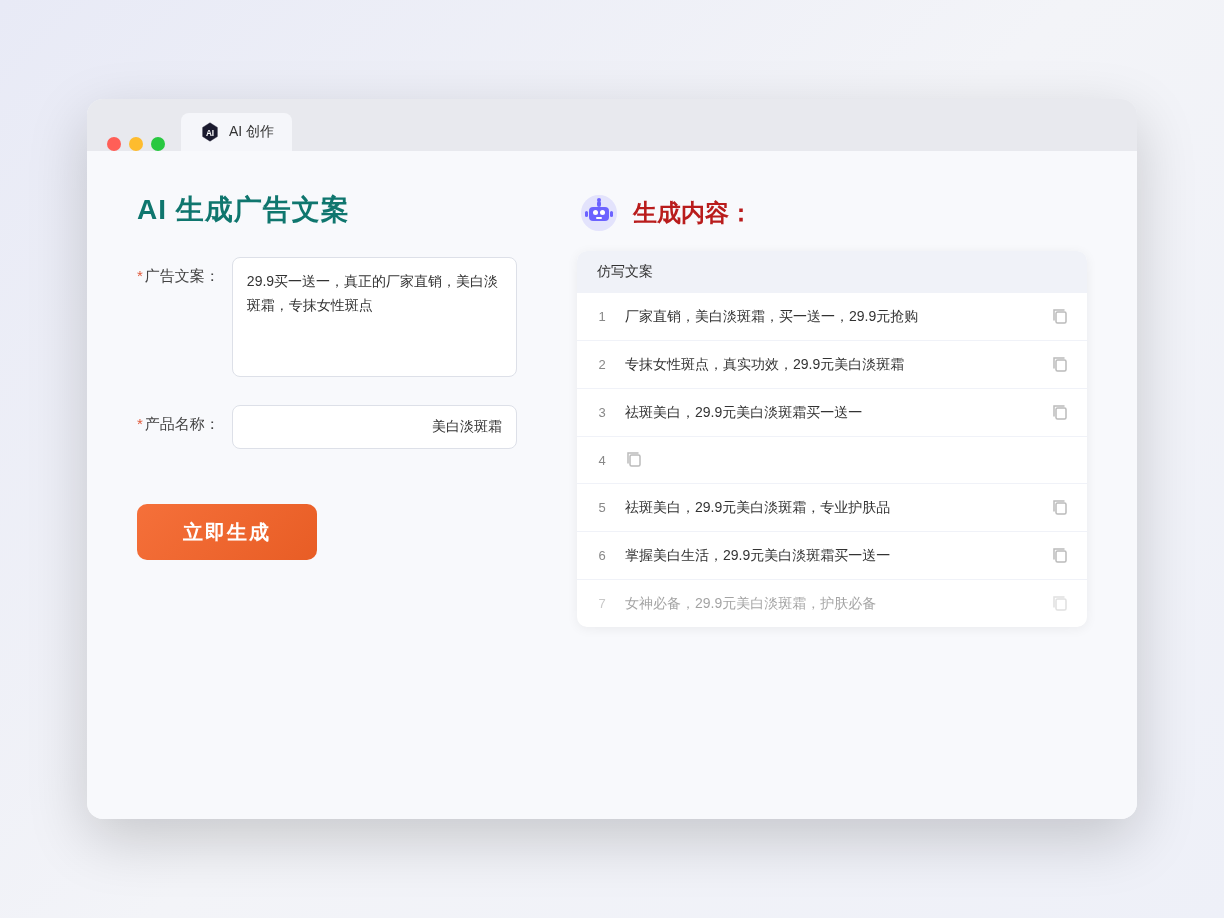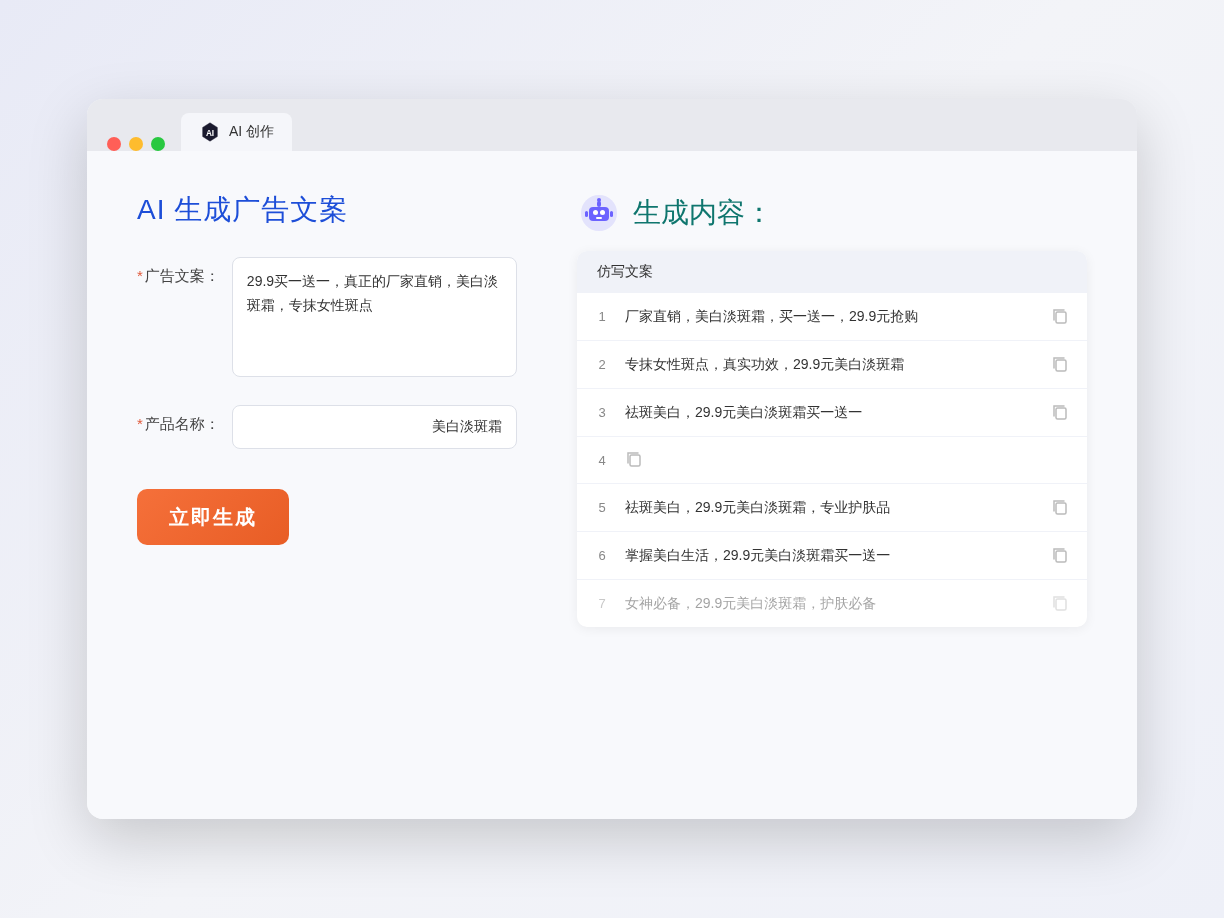--- a/index.html
+++ b/index.html
@@ -87,22 +87,22 @@
     .left-panel {
       width: 380px;
       flex-shrink: 0;
       display: flex;
       flex-direction: column;
       gap: 28px;
     }
 
     .page-title {
       font-size: 28px;
-      font-weight: 400;
-      color: #1d4ed8;
+      font-weight: 700;
+      color: #0f766e;
       letter-spacing: 1px;
     }
 
     .form-group {
       display: flex;
       align-items: flex-start;
       gap: 12px;
     }
 
     .form-label {
@@ -137,31 +137,31 @@
     }
 
     .form-textarea {
       padding: 12px 14px;
       resize: none;
       height: 120px;
       line-height: 1.7;
     }
 
     .generate-btn {
-      width: 152px;
+      width: 180px;
       height: 56px;
       background: linear-gradient(135deg, #f5703a, #e85d25);
       border: none;
       border-radius: 10px;
       color: #fff;
       font-size: 20px;
       font-weight: 600;
       cursor: pointer;
       letter-spacing: 2px;
-      margin-top: 12px;
+      margin-top: 27px;
     }
 
     
     .right-panel {
       flex: 1;
       display: flex;
       flex-direction: column;
       gap: 16px;
       min-width: 0;
     }
@@ -171,23 +171,23 @@
       align-items: center;
       gap: 12px;
     }
 
     .robot-icon {
       width: 44px;
       height: 44px;
     }
 
     .result-title {
-      font-size: 28px;
-      font-weight: 400;
-      color: #0f766e;
+      font-size: 24px;
+      font-weight: 700;
+      color: #b91c1c;
     }
 
     .result-table {
       background: #fff;
       border-radius: 10px;
       overflow: hidden;
       box-shadow: 0 2px 12px rgba(0,0,0,0.06);
     }
 
     .table-header {

